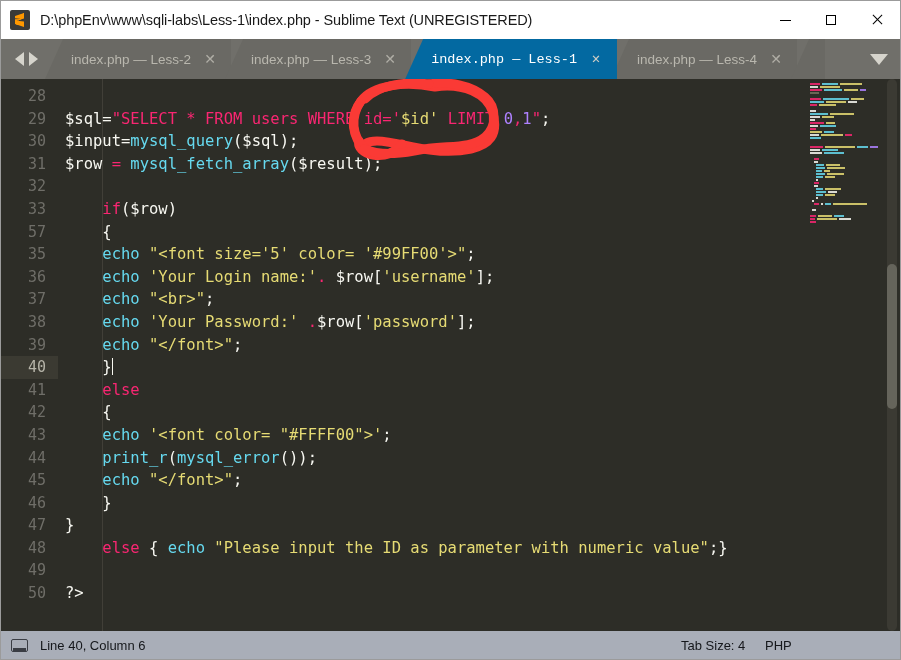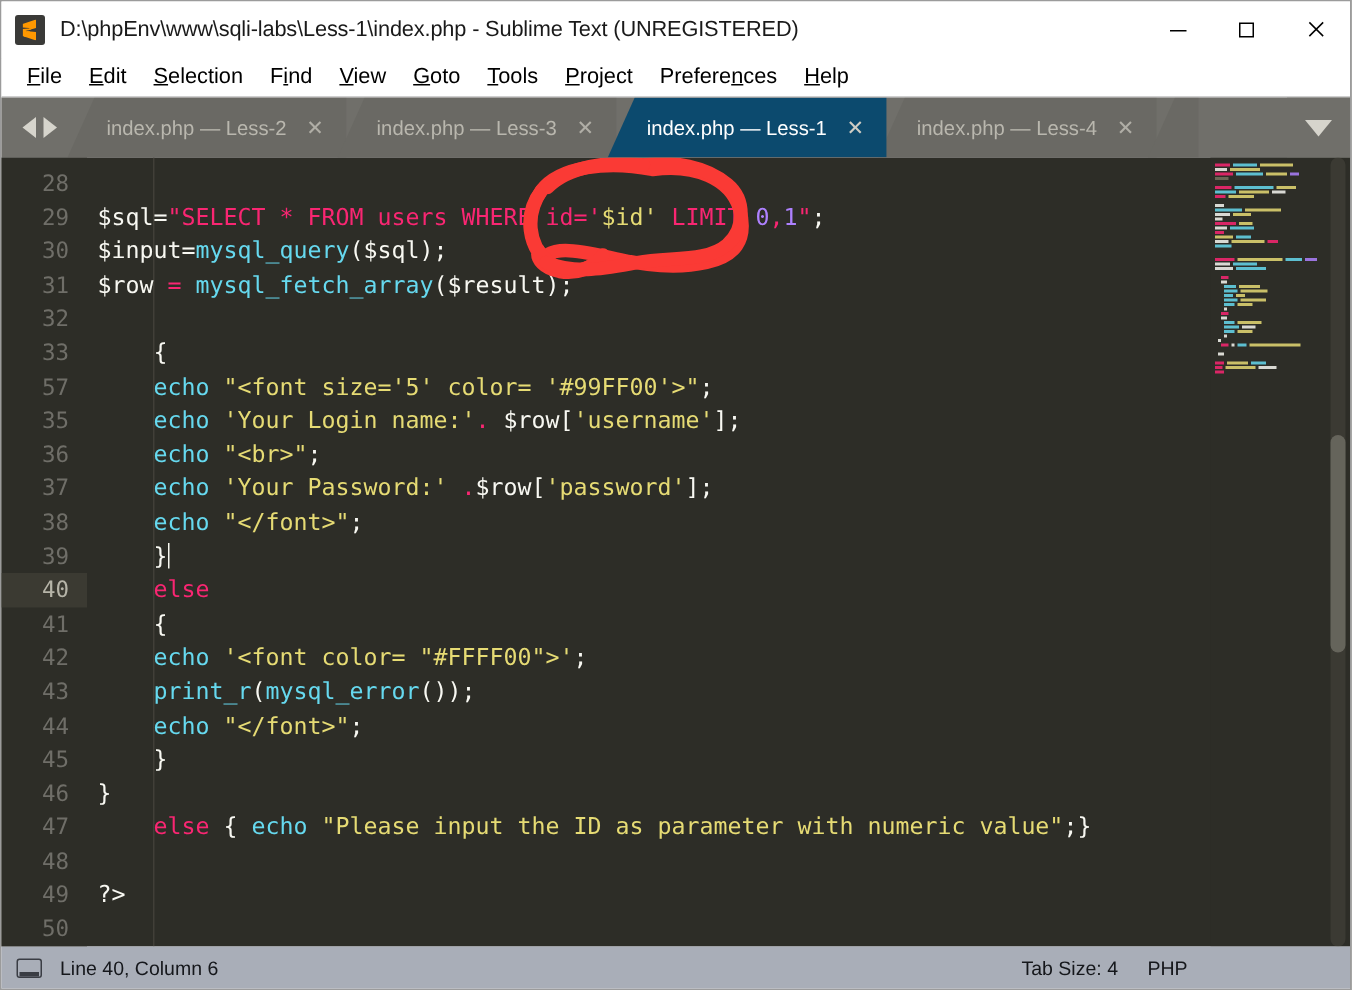--- a/index.html
+++ b/index.html
@@ -114,23 +114,24 @@
     margin-left: -6px;
     cursor: default;
     flex: 0 0 auto;
   }
   .tab .tab-label { margin-right: 12px; }
   .tab .tab-close {
     font-size: 14px; color: #b0aea6; line-height: 1;
     width: 14px; text-align: center;
   }
   .tab.active {
-    background: #0c4a6e;
+    background: #0369a1;
     color: #ffffff;
     z-index: 5;
+    font-family: Liberation Mono, monospace;
   }
   .tab.active .tab-close { color: #cfcdc4; }
   .tab.partial {
     padding: 0 6px 0 22px;
     overflow: hidden;
   }
   .tab-dropdown {
     width: 42px; height: 40px; flex: 0 0 42px;
     display: flex; align-items: center; justify-content: center;
     background: #706f6a;
@@ -280,32 +281,20 @@
         </div>
       <div class="win-btn">
           <i class="glyph-max"></i>
         </div>
       <div class="win-btn close">
           <i class="glyph-close"></i>
         </div>
     </div>
   </div>
 
-  <div class="menubar" id="menubar">
-      <div class="menu-item"><u>F</u>ile</div>
-      <div class="menu-item"><u>E</u>dit</div>
-      <div class="menu-item"><u>S</u>election</div>
-      <div class="menu-item">F<u>i</u>nd</div>
-      <div class="menu-item"><u>V</u>iew</div>
-      <div class="menu-item"><u>G</u>oto</div>
-      <div class="menu-item"><u>T</u>ools</div>
-      <div class="menu-item"><u>P</u>roject</div>
-      <div class="menu-item">Prefere<u>n</u>ces</div>
-      <div class="menu-item"><u>H</u>elp</div>
-    </div>
 
   <div class="tabbar">
     <div class="tab-nav">
       <span class="navarrow left"></span>
       <span class="navarrow right"></span>
     </div>
     <div class="tabs" id="tablist">
         <div class="tab">
           <span class="tab-label">index.php — Less-2</span>
           <span class="tab-close">✕</span>
@@ -359,20 +348,21 @@
         <div class="ln">50</div>
       </div>
 
     <div class="code-area" id="codearea">
       <div class="indent-guide" style="left:44px"></div>
     <div class="codeline">&nbsp;</div>
         <div class="codeline"><span class="c-plain">$sql=</span><span class="c-kw">"SELECT * FROM users WHERE id='</span><span class="c-str">$id</span><span class="c-str">' </span><span class="c-kw">LIMIT </span><span class="c-num">0</span><span class="c-kw">,</span><span class="c-num">1</span><span class="c-kw">"</span><span class="c-plain">;</span></div>
         <div class="codeline"><span class="c-plain">$input=</span><span class="c-fn">mysql_query</span><span class="c-plain">($sql);</span></div>
         <div class="codeline"><span class="c-plain">$row </span><span class="c-kw">= </span><span class="c-fn">mysql_fetch_array</span><span class="c-plain">($result);</span></div>
         <div class="codeline">&nbsp;</div>
+        <div class="codeline"><span class="c-plain">    </span><span class="c-kw">if</span><span class="c-plain">($row)</span></div>
         <div class="codeline"><span class="c-plain">    {</span></div>
         <div class="codeline"><span class="c-plain">    </span><span class="c-fn">echo</span><span class="c-plain"> </span><span class="c-str">"&lt;font size='5' color= '#99FF00'&gt;"</span><span class="c-plain">;</span></div>
         <div class="codeline"><span class="c-plain">    </span><span class="c-fn">echo</span><span class="c-plain"> </span><span class="c-str">'Your Login name:'</span><span class="c-op">.</span><span class="c-plain"> $row[</span><span class="c-str">'username'</span><span class="c-plain">];</span></div>
         <div class="codeline"><span class="c-plain">    </span><span class="c-fn">echo</span><span class="c-plain"> </span><span class="c-str">"&lt;br&gt;"</span><span class="c-plain">;</span></div>
         <div class="codeline"><span class="c-plain">    </span><span class="c-fn">echo</span><span class="c-plain"> </span><span class="c-str">'Your Password:'</span><span class="c-plain"> </span><span class="c-op">.</span><span class="c-plain">$row[</span><span class="c-str">'password'</span><span class="c-plain">];</span></div>
         <div class="codeline"><span class="c-plain">    </span><span class="c-fn">echo</span><span class="c-plain"> </span><span class="c-str">"&lt;/font&gt;"</span><span class="c-plain">;</span></div>
         <div class="codeline active-row"><span class="c-plain">    }</span><span class="cursor"></span></div>
         <div class="codeline"><span class="c-plain">    </span><span class="c-kw">else</span></div>
         <div class="codeline"><span class="c-plain">    {</span></div>
         <div class="codeline"><span class="c-plain">    </span><span class="c-fn">echo</span><span class="c-plain"> </span><span class="c-str">'&lt;font color= "#FFFF00"&gt;'</span><span class="c-plain">;</span></div>

